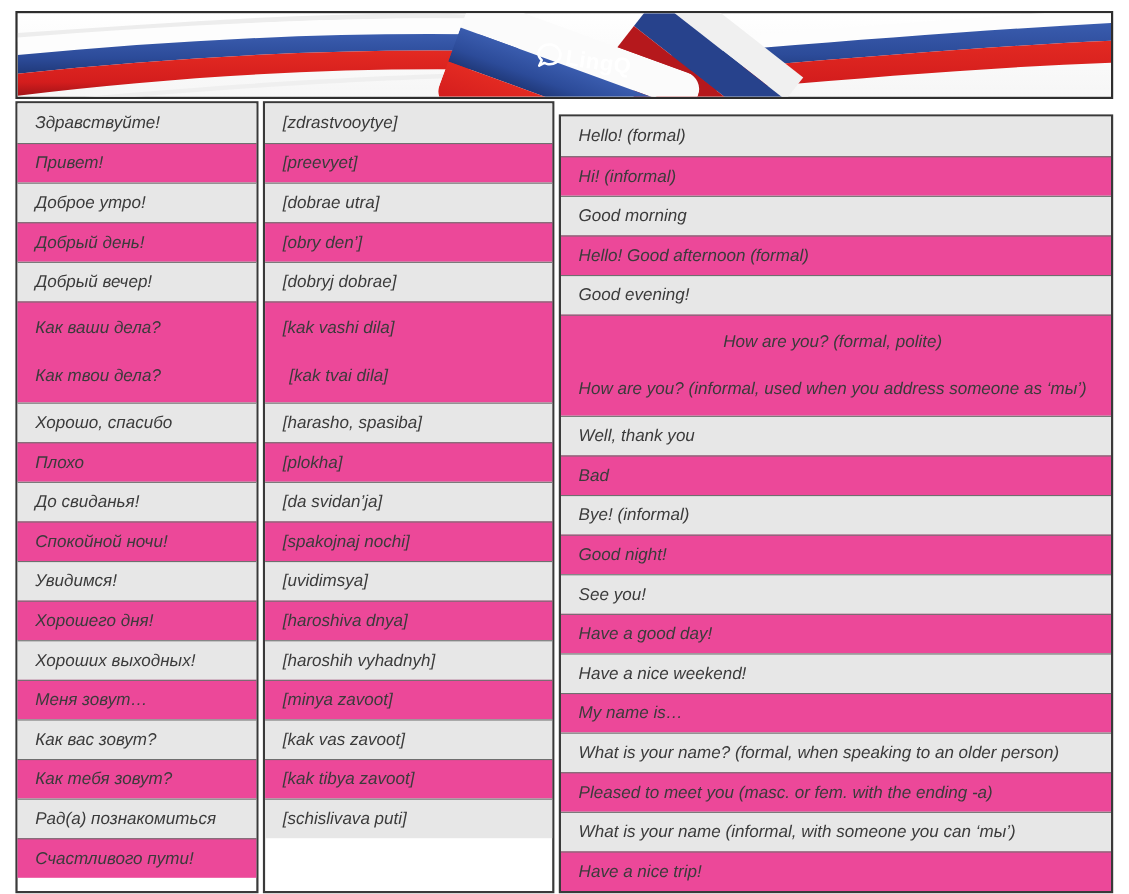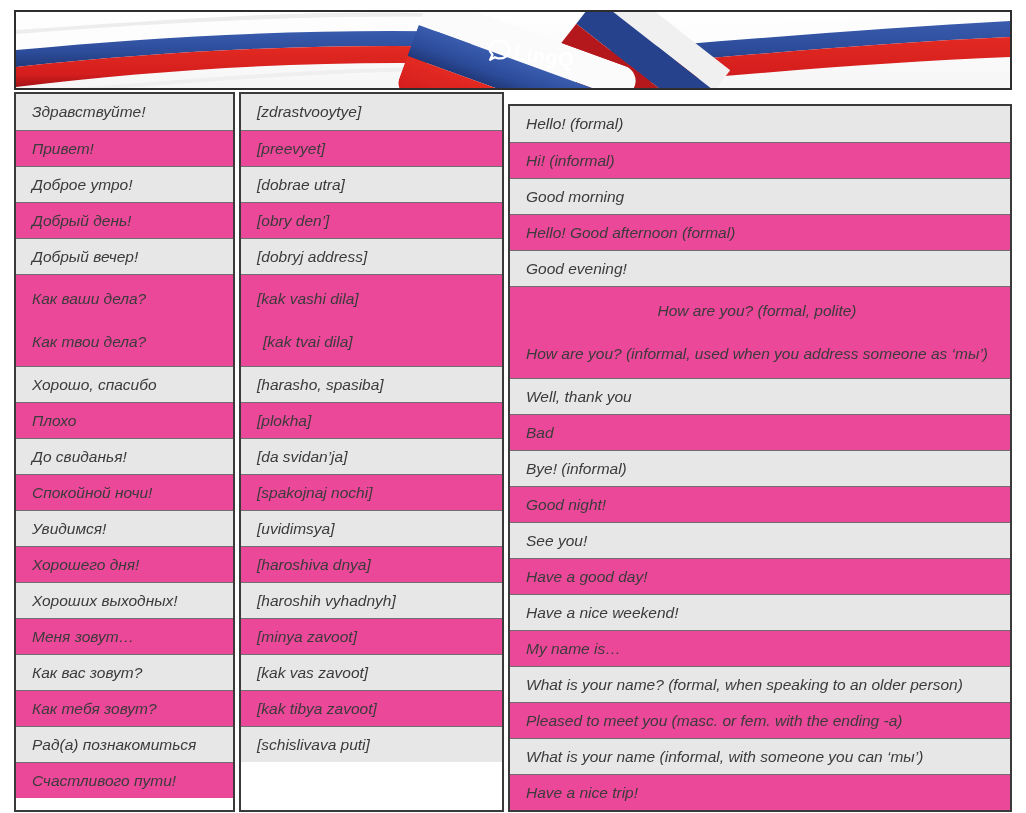--- a/index.html
+++ b/index.html
@@ -115,21 +115,21 @@
       <div class="cell">Как тебя зовут?</div>
       <div class="cell">Рад(а) познакомиться</div>
       <div class="cell">Счастливого пути!</div>
     </div>
 
     <div class="col col-translit">
       <div class="cell">[zdrastvooytye]</div>
       <div class="cell">[preevyet]</div>
       <div class="cell">[dobrae utra]</div>
       <div class="cell">[obry den’]</div>
-      <div class="cell">[dobryj address]</div>
+      <div class="cell">[dobryj dobrae]</div>
       <div class="cell tall">[kak vashi dila]
 
 [kak tvai dila]</div>
       <div class="cell">[harasho, spasiba]</div>
       <div class="cell">[plokha]</div>
       <div class="cell">[da svidan’ja]</div>
       <div class="cell">[spakojnaj nochi]</div>
       <div class="cell">[uvidimsya]</div>
       <div class="cell">[haroshiva dnya]</div>
       <div class="cell">[haroshih vyhadnyh]</div>

